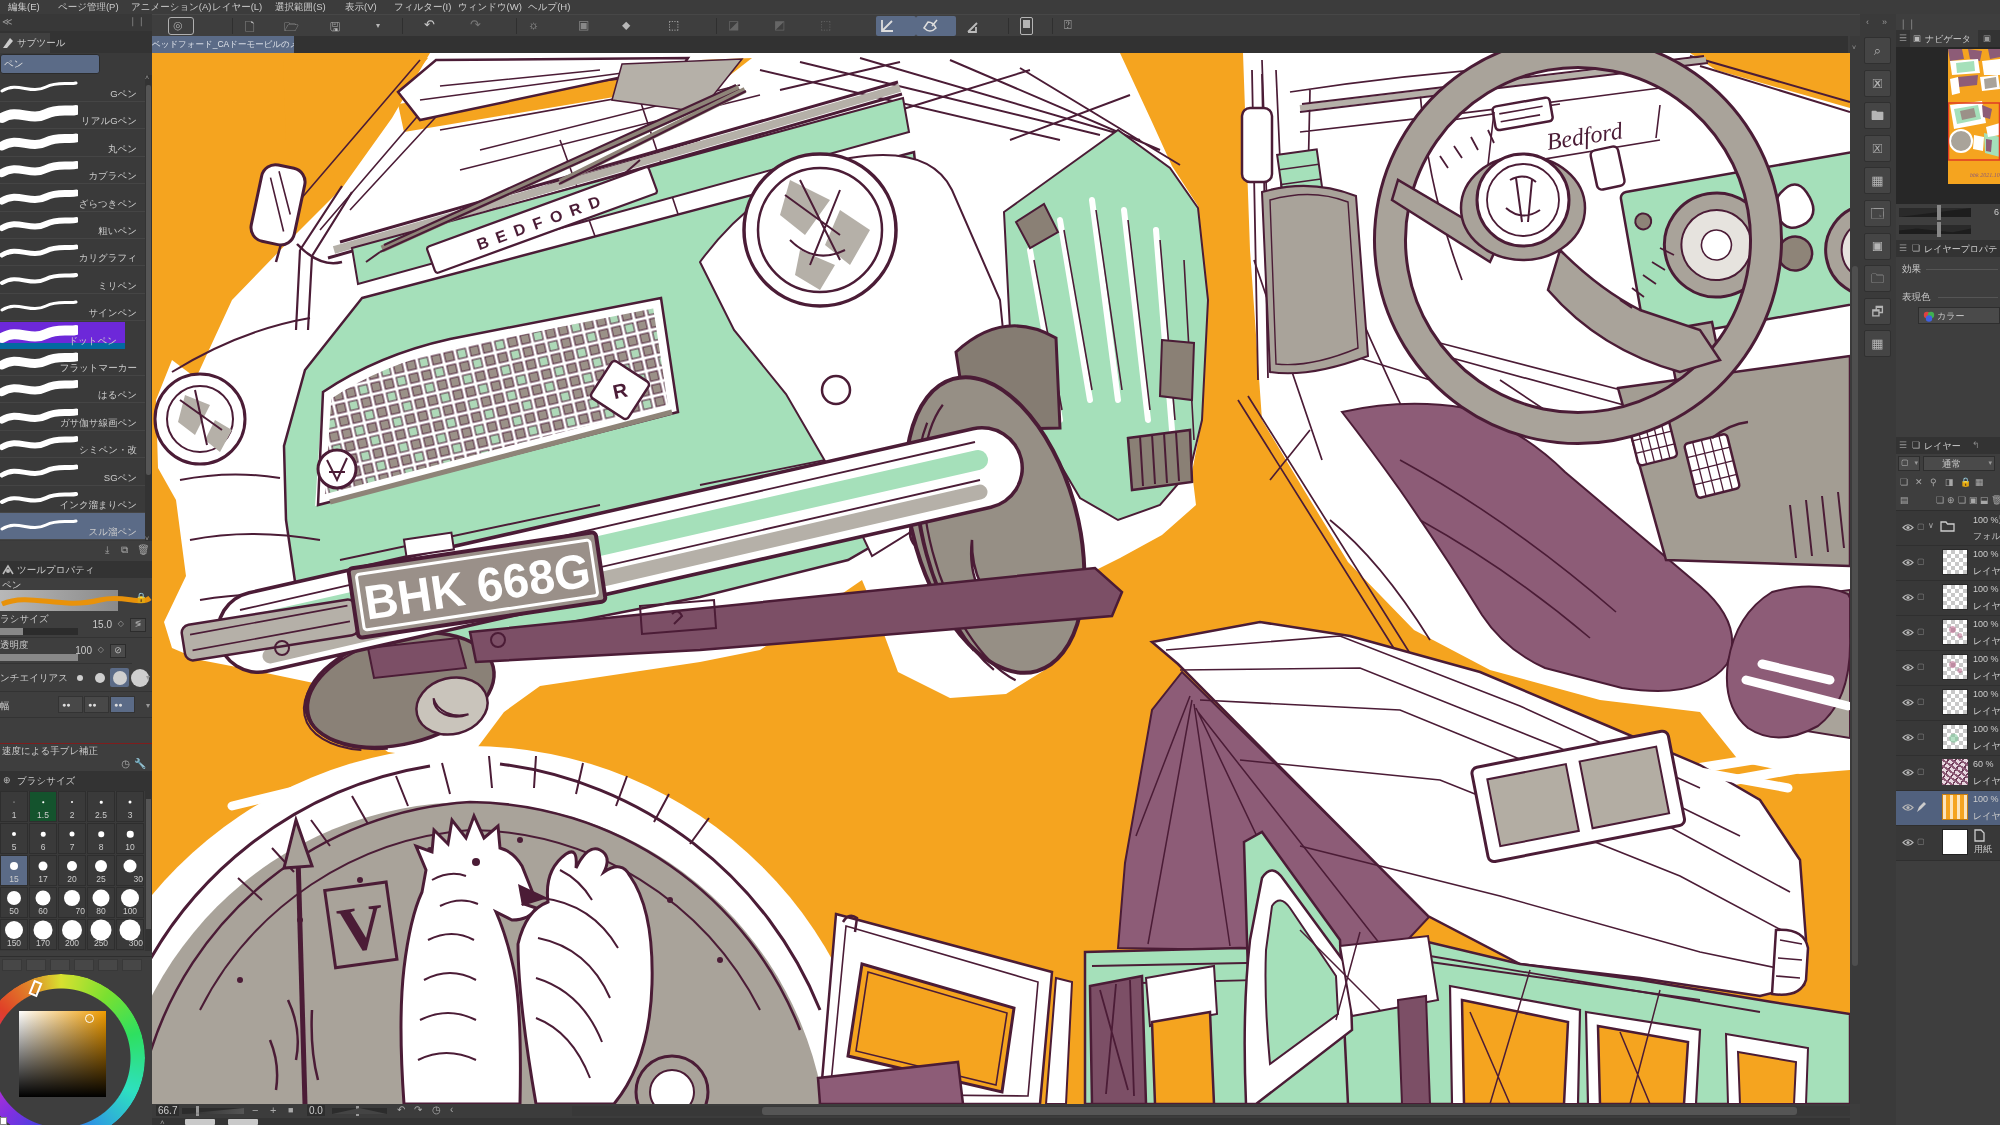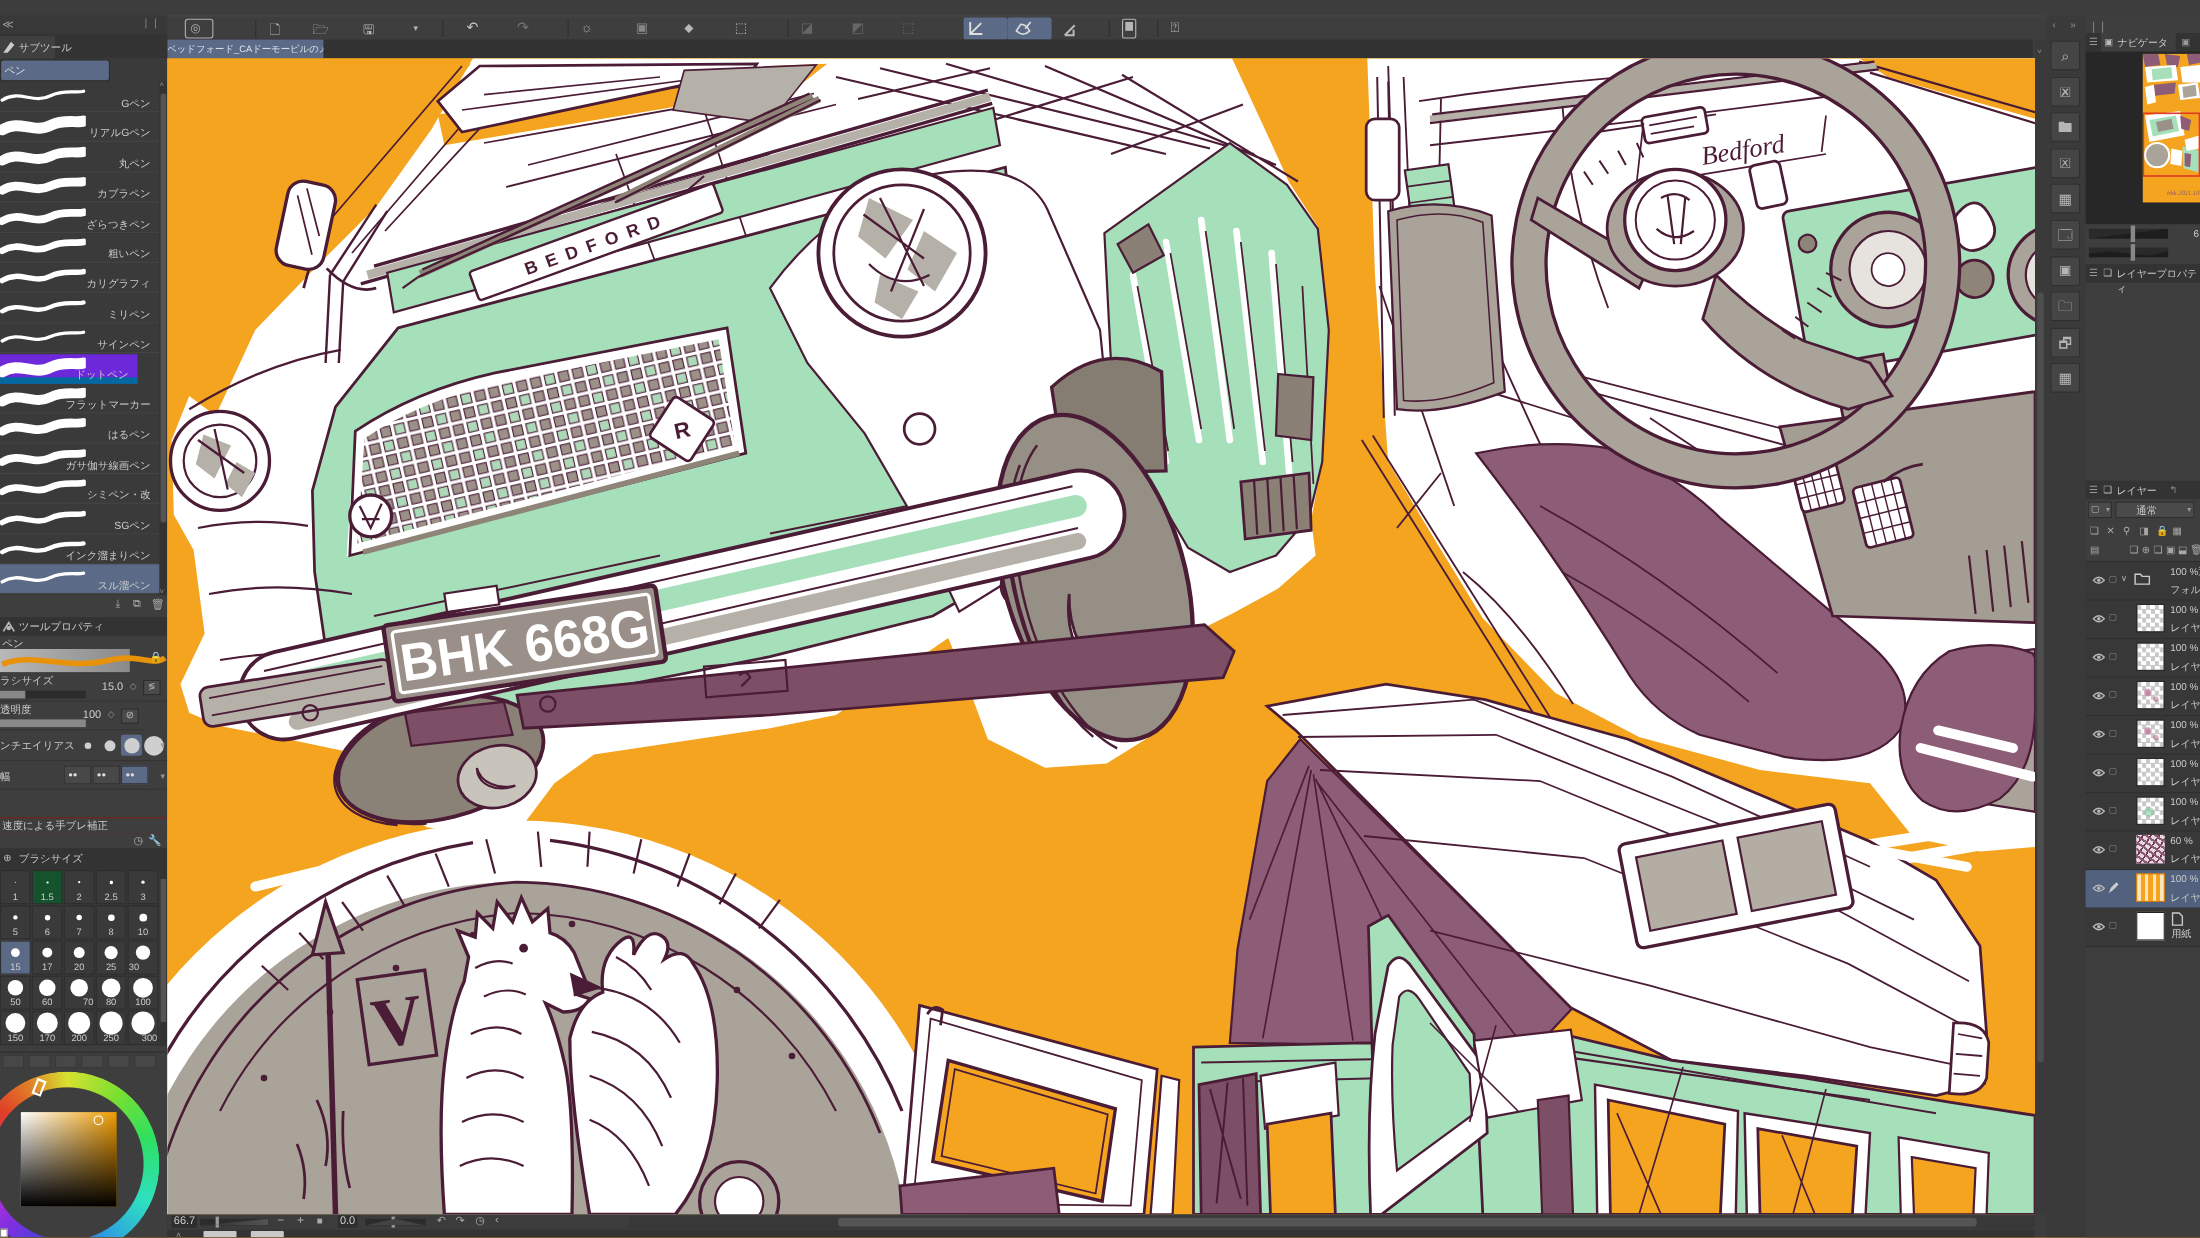--- a/index.html
+++ b/index.html
@@ -4,20 +4,31 @@
 body{font-family:"Liberation Sans",sans-serif;background:#3d3d3d}
 #root{position:relative;width:2000px;height:1125px;background:#3d3d3d;overflow:hidden;font-family:"Liberation Sans",sans-serif}
 .abs{position:absolute}
 .txt{color:#cbcbcb;font-size:9.5px;white-space:nowrap}
 .sep{position:absolute;width:1px;background:#2f2f2f}
 .icon{position:absolute;color:#b8b8b8}
 svg{display:block}
 </style></head>
 <body>
 <div id="root">
+  <div class="abs" style="left:0;top:0;width:2000px;height:14px;background:#3c3c3c">
+    <span class="txt abs" style="left:8px;top:0px;line-height:14px">編集(E)</span>
+    <span class="txt abs" style="left:58px;top:0px;line-height:14px">ページ管理(P)</span>
+    <span class="txt abs" style="left:131px;top:0px;line-height:14px">アニメーション(A)</span>
+    <span class="txt abs" style="left:212px;top:0px;line-height:14px">レイヤー(L)</span>
+    <span class="txt abs" style="left:275px;top:0px;line-height:14px">選択範囲(S)</span>
+    <span class="txt abs" style="left:345px;top:0px;line-height:14px">表示(V)</span>
+    <span class="txt abs" style="left:394px;top:0px;line-height:14px">フィルター(I)</span>
+    <span class="txt abs" style="left:458px;top:0px;line-height:14px">ウィンドウ(W)</span>
+    <span class="txt abs" style="left:528px;top:0px;line-height:14px">ヘルプ(H)</span>
+  </div>
   <div id="toolbar" class="abs" style="left:0;top:14px;width:2000px;height:22px;background:#3e3e3e;border-top:1px solid #474747">
       <span class="abs" style="left:3px;top:4px;color:#8a8a8a;font-size:10px">❘❘</span>
       <div class="abs" style="left:168px;top:2px;width:26px;height:18px;border:1.5px solid #b0b0b0;border-radius:3px">
         <span style="position:absolute;left:4px;top:1px;color:#b0b0b0;font-size:11px">◎</span>
       </div>
       <div class="sep" style="left:232px;top:3px;height:16px"></div>
       <span class="icon" style="left:245px;top:3px;font-size:12px">🗋</span>
       <span class="icon" style="left:284px;top:3px;font-size:12px">🗁</span>
       <span class="icon" style="left:330px;top:3px;font-size:12px">🖫</span>
       <span class="icon" style="left:376px;top:6px;font-size:8px">▾</span>
@@ -319,21 +330,21 @@
         <div class="abs" style="left:58px;top:64px;width:28px;height:31px;background:#3a3a3a;border:1px solid #2e2e2e">
           <div style="position:absolute;left:50%;top:10px;transform:translate(-50%,-50%);width:10px;height:10px;border-radius:50%;background:#ffffff"></div>
           <div style="position:absolute;left:0;bottom:1px;width:100%;text-align:center;color:#cccccc;font-size:8.5px">20</div>
         </div>
         <div class="abs" style="left:87px;top:64px;width:28px;height:31px;background:#3a3a3a;border:1px solid #2e2e2e">
           <div style="position:absolute;left:50%;top:10px;transform:translate(-50%,-50%);width:12px;height:12px;border-radius:50%;background:#ffffff"></div>
           <div style="position:absolute;left:0;bottom:1px;width:100%;text-align:center;color:#cccccc;font-size:8.5px">25</div>
         </div>
         <div class="abs" style="left:116px;top:64px;width:28px;height:31px;background:#3a3a3a;border:1px solid #2e2e2e">
           <div style="position:absolute;left:50%;top:10px;transform:translate(-50%,-50%);width:13px;height:13px;border-radius:50%;background:#ffffff"></div>
-          <div style="position:absolute;left:0;bottom:1px;width:100%;text-align:left;color:#cccccc;font-size:8.5px">30</div>
+          <div style="position:absolute;left:0;bottom:1px;width:100%;text-align:right;color:#cccccc;font-size:8.5px">30</div>
         </div>
         <div class="abs" style="left:0px;top:96px;width:28px;height:31px;background:#3a3a3a;border:1px solid #2e2e2e">
           <div style="position:absolute;left:50%;top:10px;transform:translate(-50%,-50%);width:14px;height:14px;border-radius:50%;background:#ffffff"></div>
           <div style="position:absolute;left:0;bottom:1px;width:100%;text-align:center;color:#cccccc;font-size:8.5px">50</div>
         </div>
         <div class="abs" style="left:29px;top:96px;width:28px;height:31px;background:#3a3a3a;border:1px solid #2e2e2e">
           <div style="position:absolute;left:50%;top:10px;transform:translate(-50%,-50%);width:15px;height:15px;border-radius:50%;background:#ffffff"></div>
           <div style="position:absolute;left:0;bottom:1px;width:100%;text-align:center;color:#cccccc;font-size:8.5px">60</div>
         </div>
         <div class="abs" style="left:58px;top:96px;width:28px;height:31px;background:#3a3a3a;border:1px solid #2e2e2e">
@@ -755,20 +766,34 @@
         <div class="abs" style="left:3px;top:4px;width:72px;height:9px;background:#2a2a2a">
           <div style="width:100%;height:100%;background:#1d1d1d;clip-path:polygon(0 60%,25% 40%,50% 60%,75% 80%,100% 40%,100% 100%,0 100%)"></div>
           <div style="position:absolute;left:38px;top:-3px;width:4px;height:15px;background:#888"></div>
         </div>
       </div>
       <div class="abs" style="left:0;top:226px;width:104px;height:17px;background:#333333">
         <span class="abs" style="left:3px;top:3px;color:#999;font-size:9px">☰</span>
         <span class="abs" style="left:16px;top:3px;color:#bbb;font-size:9px">❏</span>
         <span class="abs" style="left:28px;top:3px;color:#cccccc;font-size:9px">レイヤープロパティ</span>
       </div>
+      <div class="abs" style="left:0;top:243px;width:104px;height:180px;background:#3e3e3e">
+        <span class="abs" style="left:6px;top:6px;color:#cccccc;font-size:9.5px">効果</span>
+        <div class="abs" style="left:30px;top:12px;width:72px;height:1px;background:#555"></div>
+        <span class="abs" style="left:6px;top:34px;color:#cccccc;font-size:9.5px">表現色</span>
+        <div class="abs" style="left:42px;top:40px;width:60px;height:1px;background:#555"></div>
+        <div class="abs" style="left:22px;top:50px;width:82px;height:17px;background:#4a4a4a;border:1px solid #2e2e2e">
+          <svg style="position:absolute;left:4px;top:3px" width="12" height="11" viewBox="0 0 12 11">
+            <circle cx="4" cy="4" r="3.2" fill="#e04040"></circle>
+            <circle cx="8" cy="4" r="3.2" fill="#40b050"></circle>
+            <circle cx="6" cy="7.5" r="3.2" fill="#4060e0"></circle>
+          </svg>
+          <span style="position:absolute;left:18px;top:2px;color:#ccc;font-size:9px">カラー</span>
+        </div>
+      </div>
       <div class="abs" style="left:0;top:423px;width:104px;height:17px;background:#333333">
         <span class="abs" style="left:3px;top:3px;color:#999;font-size:9px">☰</span>
         <span class="abs" style="left:16px;top:3px;color:#bbb;font-size:9px">❏</span>
         <span class="abs" style="left:28px;top:3px;color:#cccccc;font-size:9px">レイヤー</span>
         <span class="abs" style="left:76px;top:3px;color:#888;font-size:9px">↰</span>
       </div>
       <div class="abs" style="left:0;top:440px;width:104px;height:20px;background:#3e3e3e">
         <div class="abs" style="left:2px;top:2px;width:22px;height:15px;background:#4a4a4a;border:1px solid #2e2e2e">
           <span style="position:absolute;left:2px;top:1px;color:#bbb;font-size:8px">▢</span>
           <span style="position:absolute;right:1px;top:2px;color:#999;font-size:7px">▾</span>

